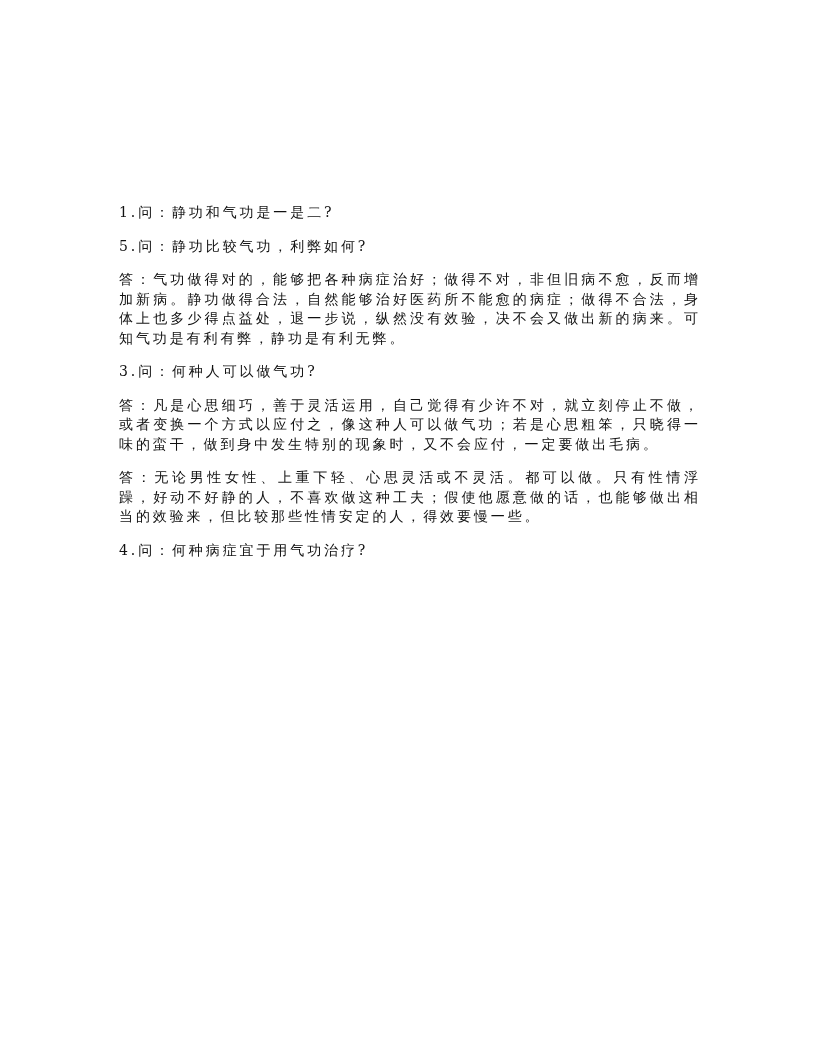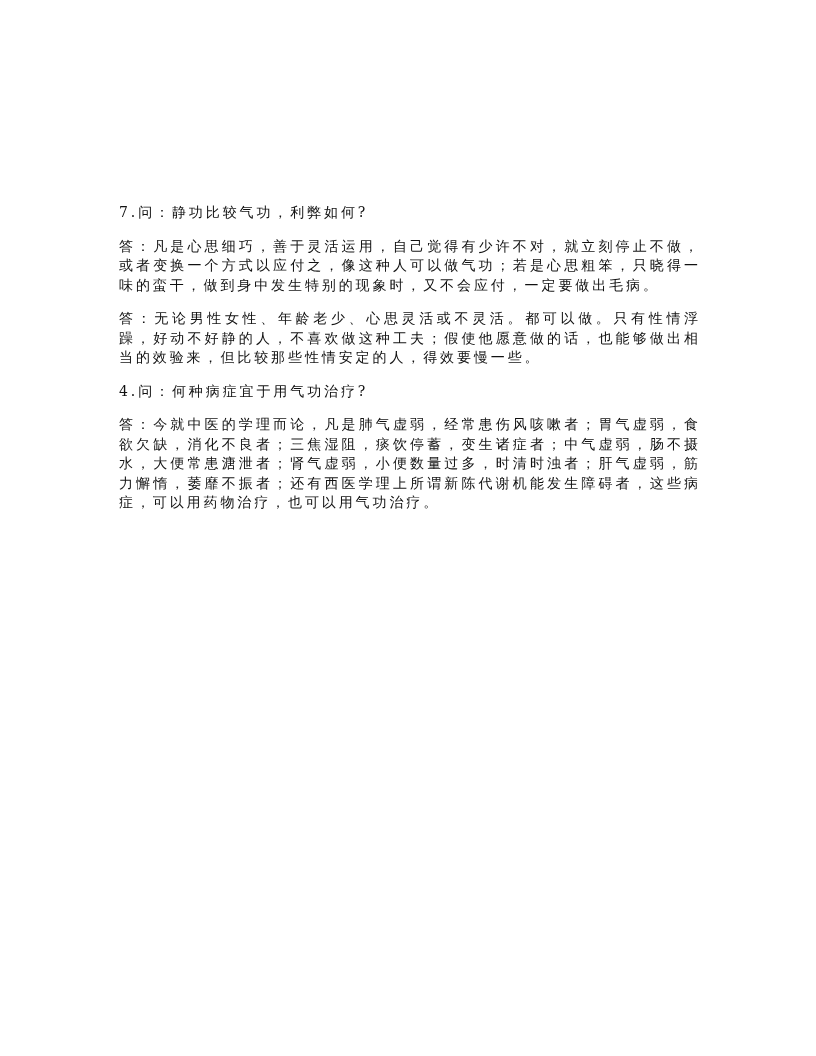--- a/index.html
+++ b/index.html
@@ -33,23 +33,25 @@
       margin-bottom: 14px;
     }
     .answer {
       margin-bottom: 14px;
     }
   </style>
 </head>
 <body>
 
 <div class="page">
+  <p class="para question">1.问：静功和气功是一是二?</p>
 
-  <p class="para question">7.问：静功比较气功，利弊如何?</p>
+  <p class="para question">5.问：静功比较气功，利弊如何?</p>
+  <p class="para answer">答：气功做得对的，能够把各种病症治好；做得不对，非但旧病不愈，反而增加新病。静功做得合法，自然能够治好医药所不能愈的病症；做得不合法，身体上也多少得点益处，退一步说，纵然没有效验，决不会又做出新的病来。可知气功是有利有弊，静功是有利无弊。</p>
 
+  <p class="para question">3.问：何种人可以做气功?</p>
   <p class="para answer">答：凡是心思细巧，善于灵活运用，自己觉得有少许不对，就立刻停止不做，或者变换一个方式以应付之，像这种人可以做气功；若是心思粗笨，只晓得一味的蛮干，做到身中发生特别的现象时，又不会应付，一定要做出毛病。</p>
 
-  <p class="para answer">答：无论男性女性、年龄老少、心思灵活或不灵活。都可以做。只有性情浮躁，好动不好静的人，不喜欢做这种工夫；假使他愿意做的话，也能够做出相当的效验来，但比较那些性情安定的人，得效要慢一些。</p>
+  <p class="para answer">答：无论男性女性、上重下轻、心思灵活或不灵活。都可以做。只有性情浮躁，好动不好静的人，不喜欢做这种工夫；假使他愿意做的话，也能够做出相当的效验来，但比较那些性情安定的人，得效要慢一些。</p>
 
   <p class="para question">4.问：何种病症宜于用气功治疗?</p>
-  <p class="para answer">答：今就中医的学理而论，凡是肺气虚弱，经常患伤风咳嗽者；胃气虚弱，食欲欠缺，消化不良者；三焦湿阻，痰饮停蓄，变生诸症者；中气虚弱，肠不摄水，大便常患溏泄者；肾气虚弱，小便数量过多，时清时浊者；肝气虚弱，筋力懈惰，萎靡不振者；还有西医学理上所谓新陈代谢机能发生障碍者，这些病症，可以用药物治疗，也可以用气功治疗。</p>
 
 </div>
 
 </body></html>

